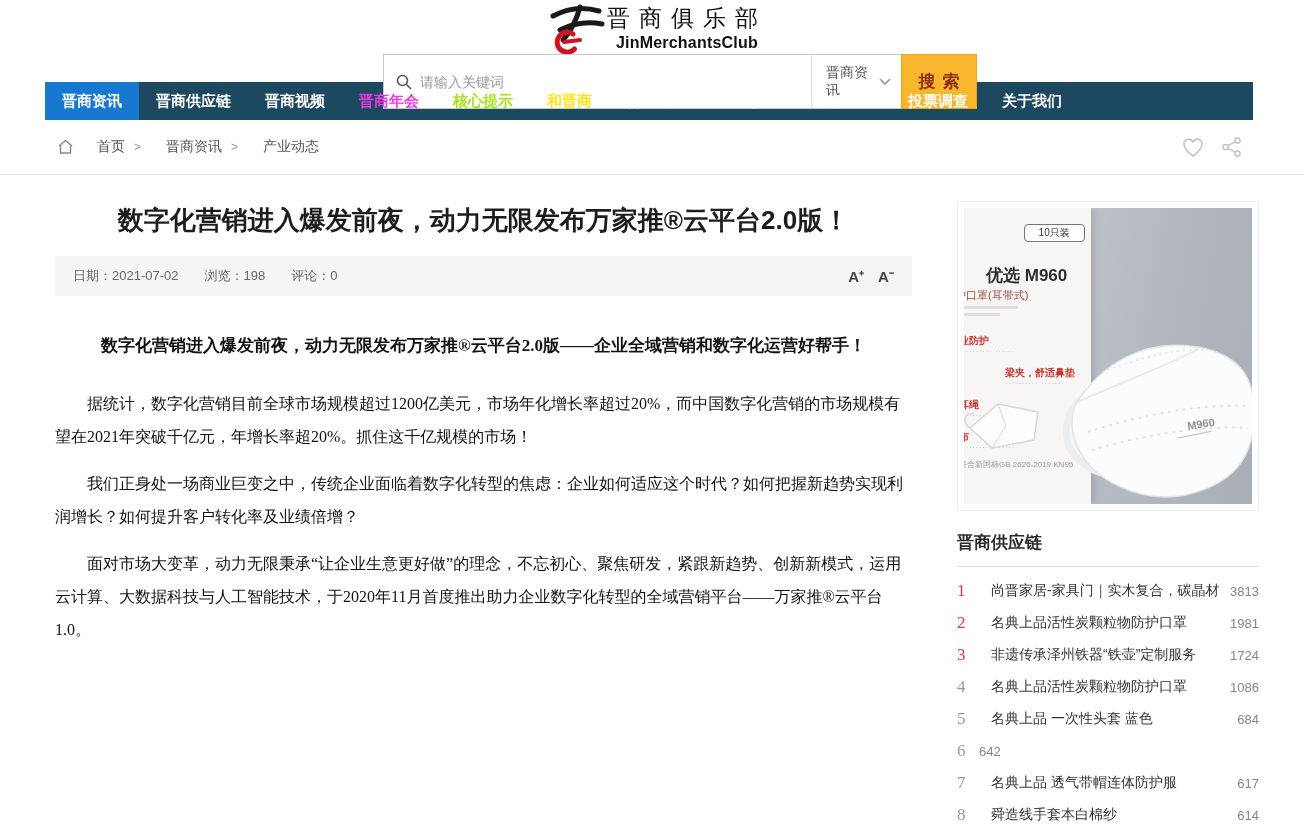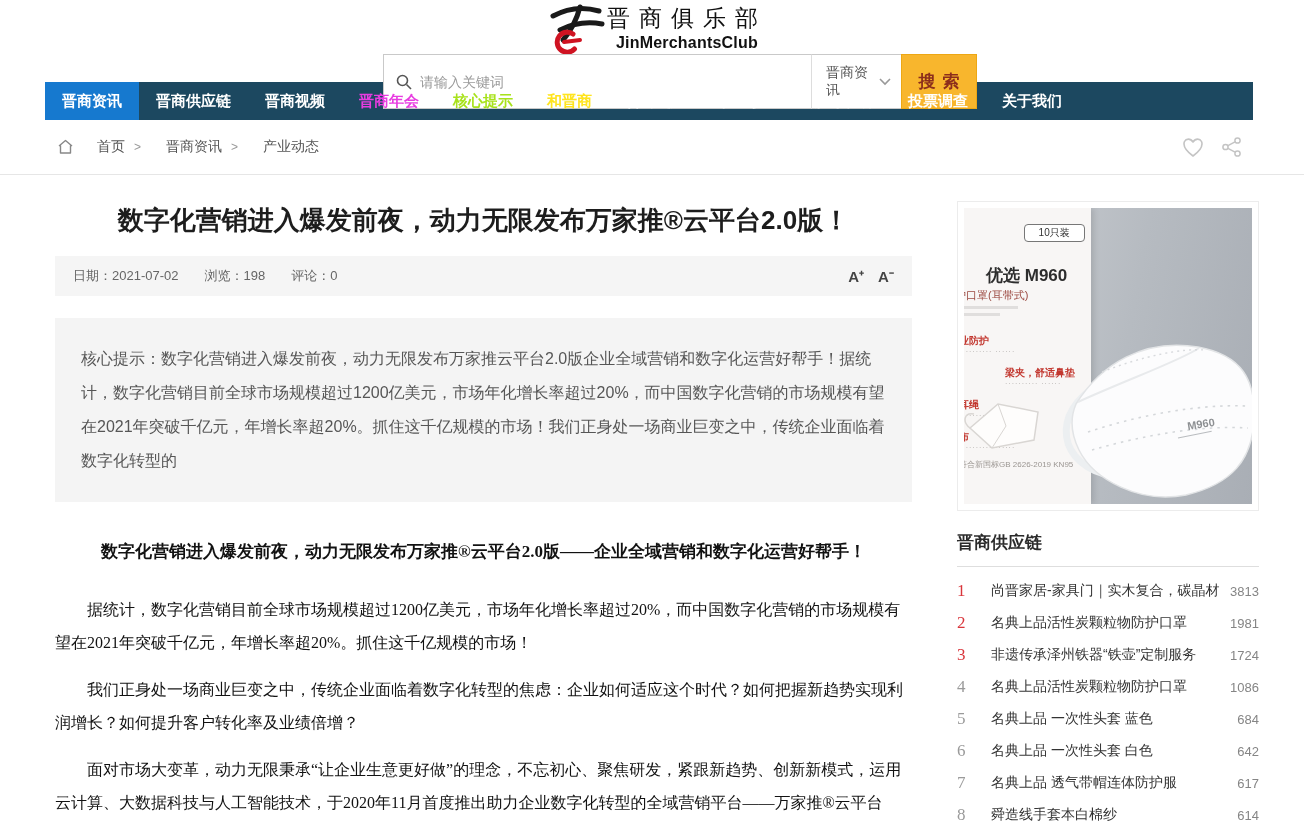--- a/index.html
+++ b/index.html
@@ -170,21 +170,20 @@
       <div class="meta-bar">
         <span class="meta-item">日期：2021-07-02</span>
         <span class="meta-item">浏览：198</span>
         <span class="meta-item">评论：0</span>
         <div class="font-size-ctl">
           <span>A⁺</span>
           <span>A⁻</span>
         </div>
       </div>
 
-      <div class="summary">核心提示：数字化营销进入爆发前夜，动力无限发布万家推云平台2.0版企业全域营销和数字化运营好帮手！据统计，数字化营销目前全球市场规模超过1200亿美元，市场年化增长率超过20%，而中国数字化营销的市场规模有望在2021年突破千亿元，年增长率超20%。抓住这千亿规模的市场！我们正身处一场商业巨变之中，传统企业面临着数字化转型的</div>
 
       <div class="article">
         <div class="art-heading">数字化营销进入爆发前夜，动力无限发布万家推®云平台2.0版——企业全域营销和数字化运营好帮手！</div>
         <div id="paragraphs">
             <p>据统计，数字化营销目前全球市场规模超过1200亿美元，市场年化增长率超过20%，而中国数字化营销的市场规模有望在2021年突破千亿元，年增长率超20%。抓住这千亿规模的市场！</p>
             <p>我们正身处一场商业巨变之中，传统企业面临着数字化转型的焦虑：企业如何适应这个时代？如何把握新趋势实现利润增长？如何提升客户转化率及业绩倍增？</p>
             <p>面对市场大变革，动力无限秉承“让企业生意更好做”的理念，不忘初心、聚焦研发，紧跟新趋势、创新新模式，运用云计算、大数据科技与人工智能技术，于2020年11月首度推出助力企业数字化转型的全域营销平台——万家推®云平台1.0。</p>
           </div>
       </div>
     </main>
@@ -247,21 +246,20 @@
             <span class="s-title">名典上品活性炭颗粒物防护口罩</span>
             <span class="s-count">1086</span>
           </li>
           <li>
             <span class="rank">5</span>
             <span class="s-title">名典上品 一次性头套 蓝色</span>
             <span class="s-count">684</span>
           </li>
           <li>
             <span class="rank">6</span>
-            <span class="s-title">名典上品 一次性头套 白色</span>
             <span class="s-count">642</span>
           </li>
           <li>
             <span class="rank">7</span>
             <span class="s-title">名典上品 透气带帽连体防护服</span>
             <span class="s-count">617</span>
           </li>
           <li>
             <span class="rank">8</span>
             <span class="s-title">舜造线手套本白棉纱</span>

